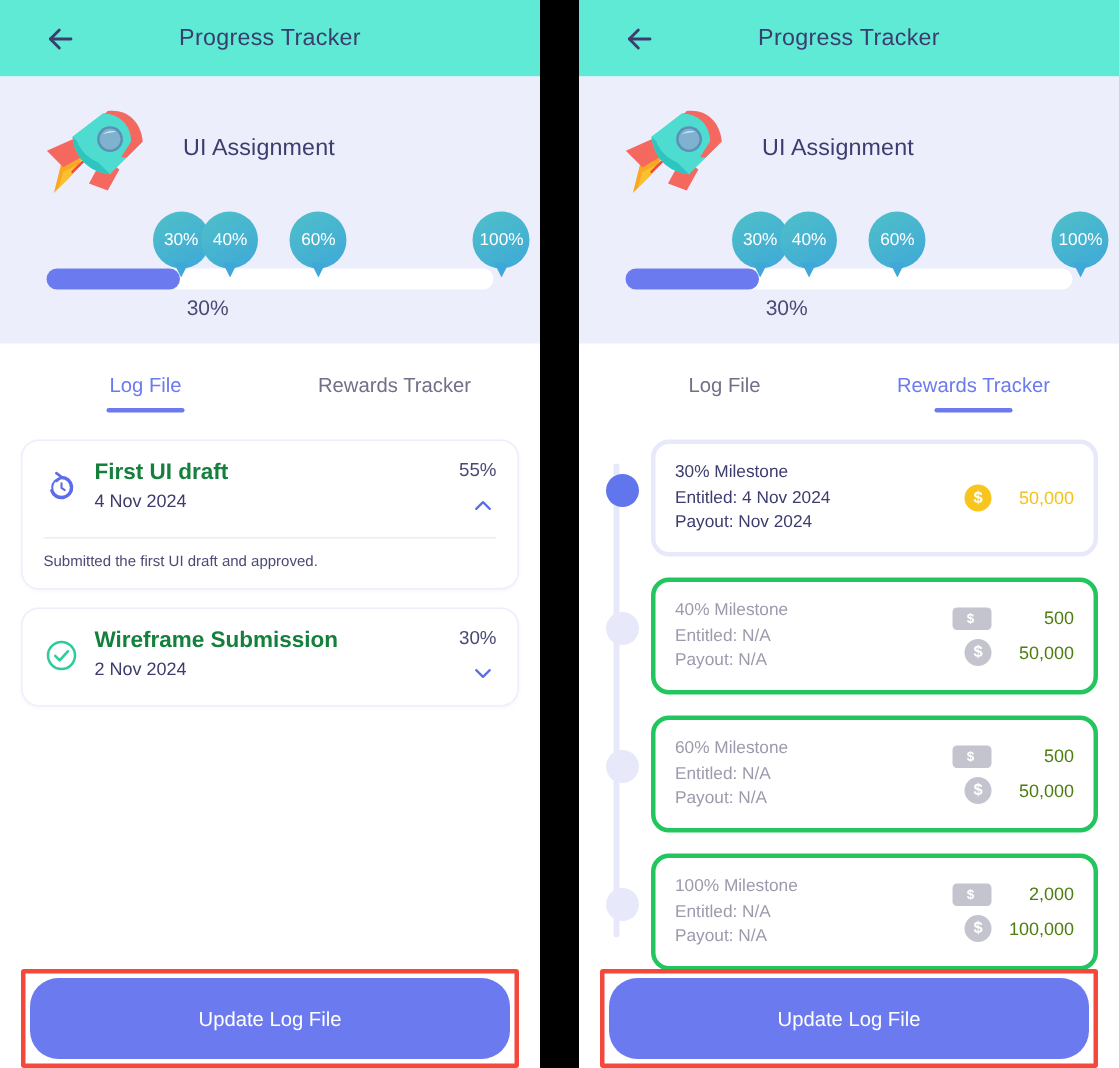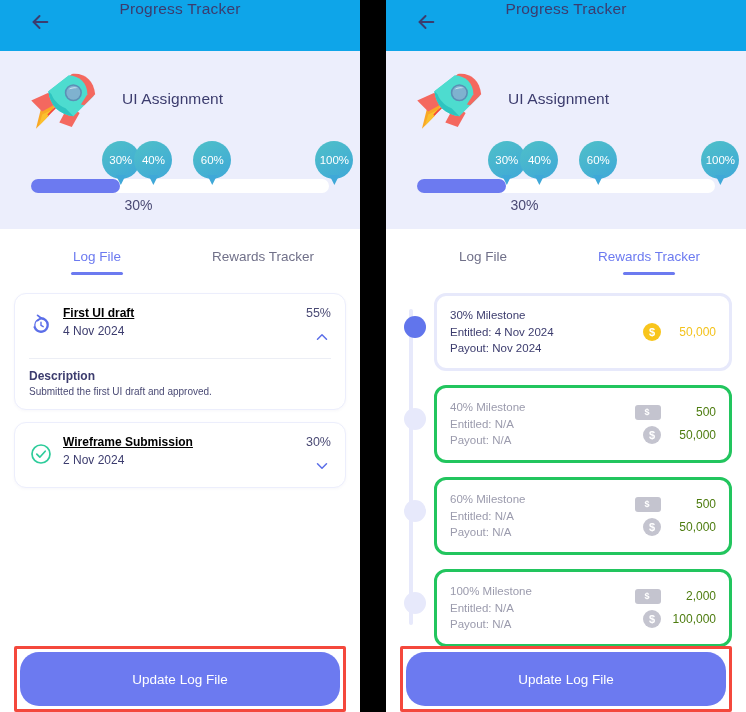--- a/index.html
+++ b/index.html
@@ -26,22 +26,23 @@
     overflow: hidden;
   }
   .panel-left  { width: 360px; }
   .gutter      { width: 26px; height: 712px; background: #000000; flex: 0 0 26px; }
   .panel-right { width: 360px; }
 
   
   .appbar {
     height: 51px;
     flex: 0 0 51px;
-    background: #0ea5e9;
-    display: flex;
+    background: #5eead4;
+    display: flex;
+    align-items: center;
     position: relative;
     padding-left: 12px;
   }
   .back-btn {
     width: 44px; height: 44px;
     margin-left: 6px;
     display: flex; align-items: center; justify-content: center;
     cursor: pointer;
   }
   .appbar-title {
@@ -161,21 +162,21 @@
     background: #ffffff;
     border: 1px solid #eceefc;
     border-radius: 12px;
     box-shadow: 0 1px 3px rgba(90,90,160,.05);
     margin-bottom: 12px;
     padding: 12px 14px;
   }
   .log-head { display: flex; align-items: flex-start; }
   .log-icon { width: 24px; height: 24px; flex: 0 0 24px; margin-top: 7px; }
   .log-texts { margin-left: 10px; flex: 1 1 auto; }
-  .log-title { font-size: 12px; color: #000000; font-weight: bold; text-decoration: underline; }
+  .log-title { font-size: 15px; color: #15803d; font-weight: bold; }
   .log-date  { font-size: 12px; color: #3c3c6e; margin-top: 4px; }
   .log-right { text-align: right; display: flex; flex-direction: column; align-items: flex-end; }
   .log-pct   { font-size: 12.5px; color: #4a4a74; }
   .chev { width: 18px; height: 18px; margin-top: 8px; cursor: pointer; }
   .log-divider { height: 1px; background: #eceef5; margin: 12px 0 10px 0; }
   .desc-label { font-size: 12px; color: #3c3c6e; font-weight: bold; }
   .desc-text  { font-size: 10px; color: #4a4a74; margin-top: 3px; }
 
   
   .timeline { position: relative; padding-left: 34px; }
@@ -337,21 +338,20 @@
             <div class="log-date">4 Nov 2024</div>
           </div>
           <div class="log-right">
             <div class="log-pct">55%</div>
             <svg class="chev" viewBox="0 0 24 24">
               <path d="M6 15l6-6 6 6" stroke="#5b6ee8" stroke-width="2" fill="none" stroke-linecap="round" stroke-linejoin="round"></path>
             </svg>
           </div>
         </div>
         <div class="log-divider"></div>
-        <div class="desc-label">Description</div>
         <div class="desc-text">Submitted the first UI draft and approved.</div>
       </div>
 
       <div class="log-card">
         <div class="log-head">
           <svg class="log-icon" viewBox="0 0 24 24">
             <circle cx="12" cy="12" r="9" stroke="#2ecc9b" stroke-width="1.7" fill="none"></circle>
             <path d="M7.8 12.2l3 3 5.4-6" stroke="#2ecc9b" stroke-width="1.7" fill="none" stroke-linecap="round" stroke-linejoin="round"></path>
           </svg>
           <div class="log-texts">

